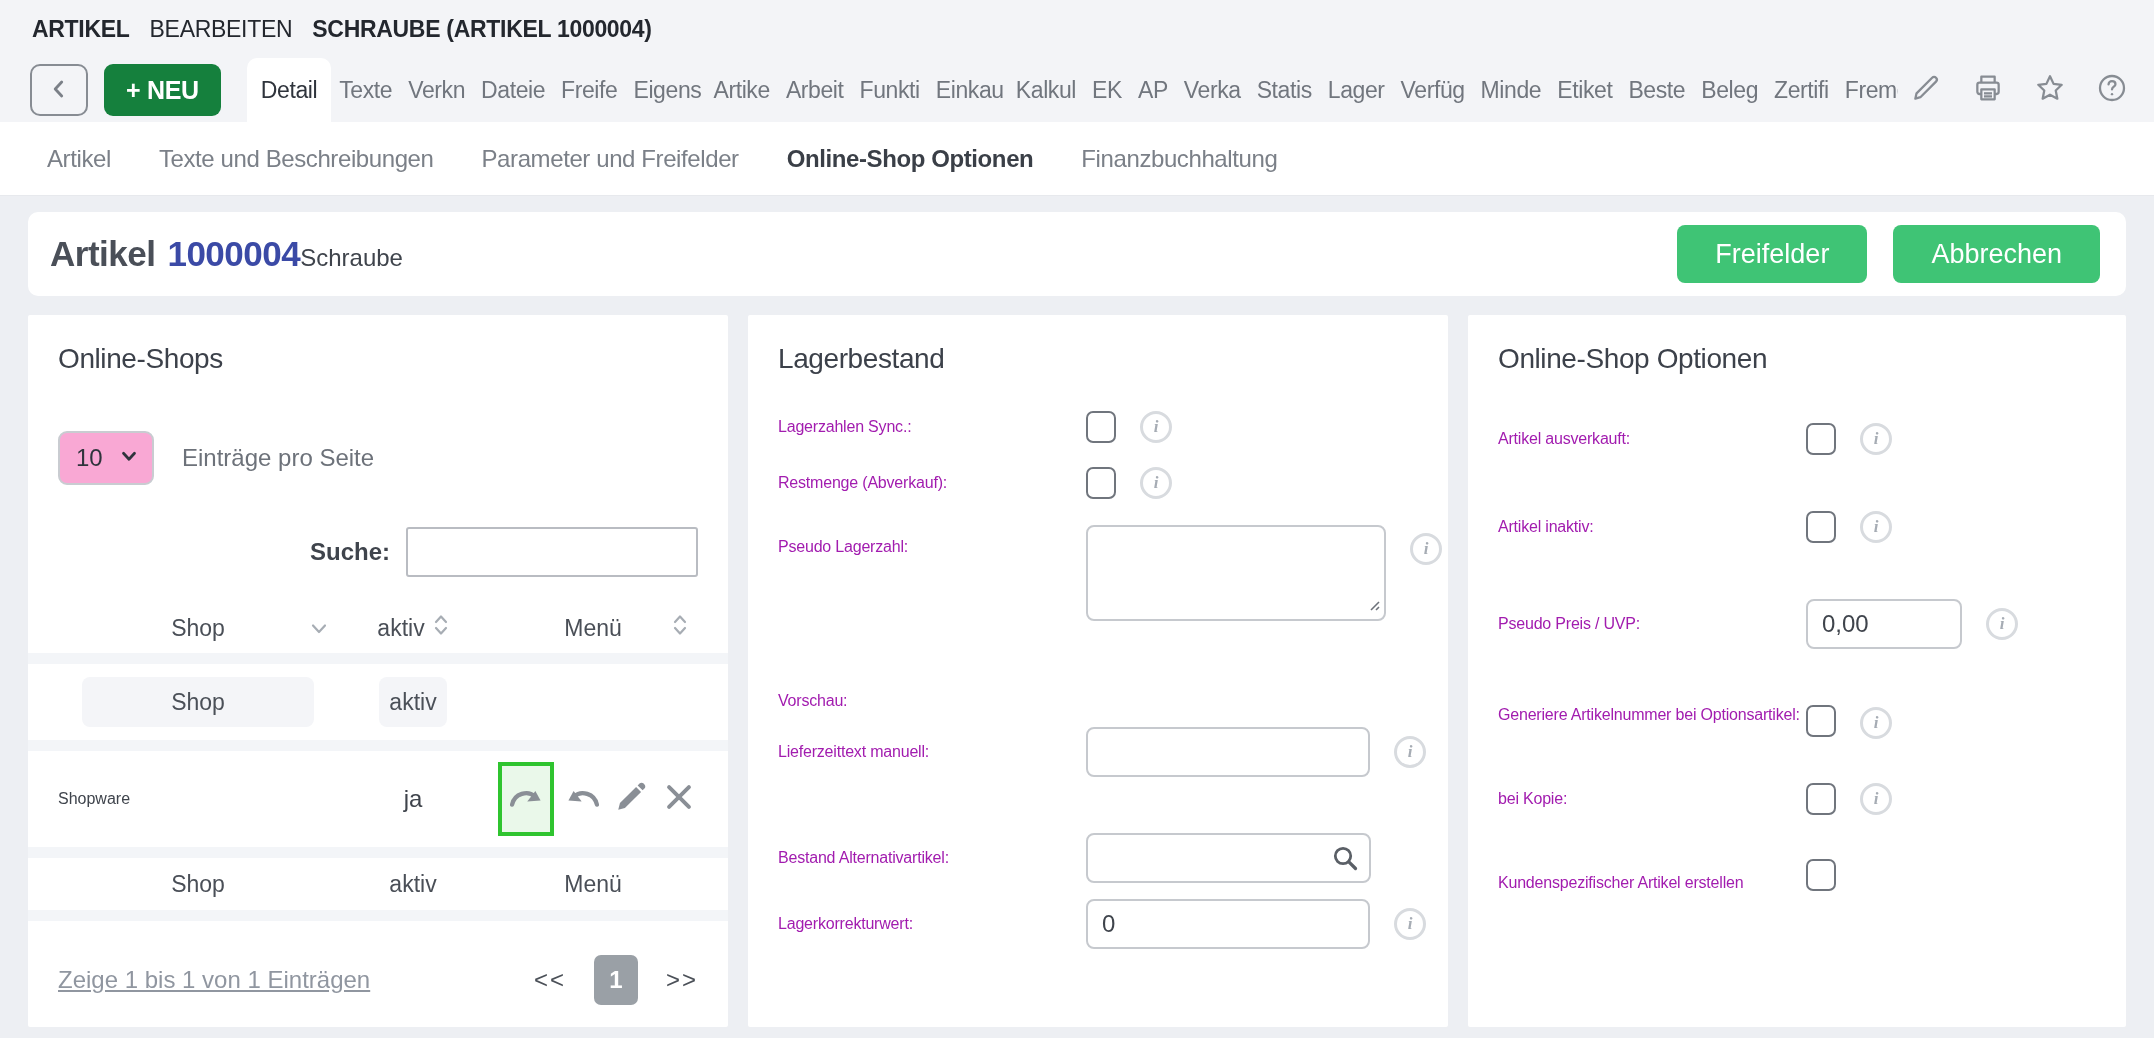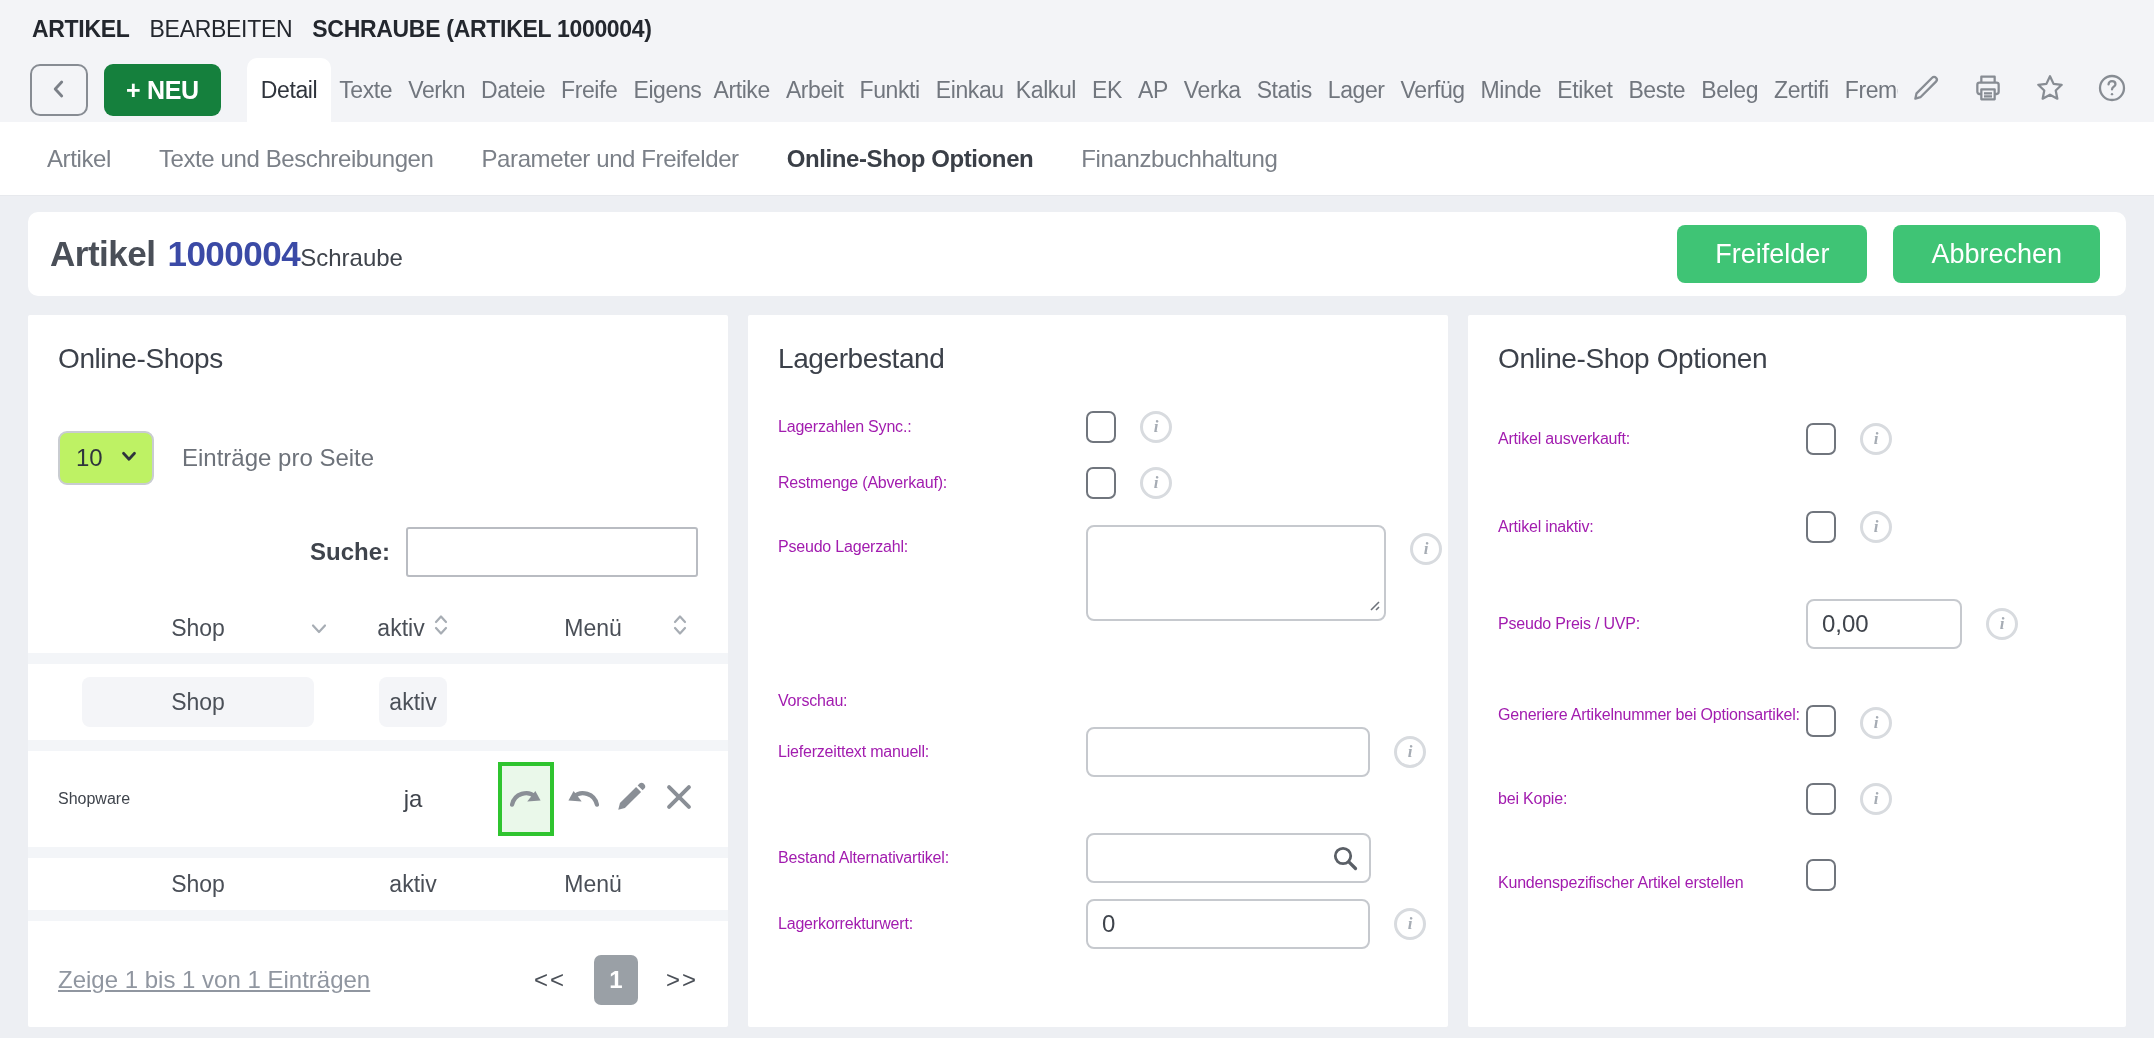--- a/index.html
+++ b/index.html
@@ -73,21 +73,21 @@
   .panels { display:grid; grid-template-columns:700px 700px 658px; gap:19px 20px; margin-top:19px; }
   .panel {
     background:#fff; border-radius:2px; padding:28px 30px; height:712px;
     position:relative; overflow:hidden;
   }
   .panel-title { font-size:28px; color:#3c414a; letter-spacing:-0.4px; font-weight:normal; }
   
   .pagesize-row { display:flex; align-items:center; margin-top:56px; }
   .select-box {
     width:96px; height:54px; border:2px solid #c9ccd1; border-radius:9px;
-    display:flex; align-items:center; padding:0 12px 0 16px; cursor:pointer; background:#bef264;
+    display:flex; align-items:center; padding:0 12px 0 16px; cursor:pointer; background:#f9a8d4;
   }
   .select-box .sel-val { font-size:24px; color:#2f343c; flex:1; }
   .pagesize-label { font-size:24px; color:#6d727a; margin-left:28px; }
   .search-row { display:flex; align-items:center; justify-content:flex-end; margin-top:42px; }
   .search-label { font-size:24px; font-weight:bold; color:#3f444c; margin-right:16px; }
   .search-input {
     width:292px; height:50px; border:2px solid #b9bcc2; border-radius:3px;
     font-size:24px; padding:0 12px; font-family:"Liberation Sans",sans-serif;
   }
   .shop-grid { display:grid; grid-template-columns:280px 150px 210px; align-items:center; }

